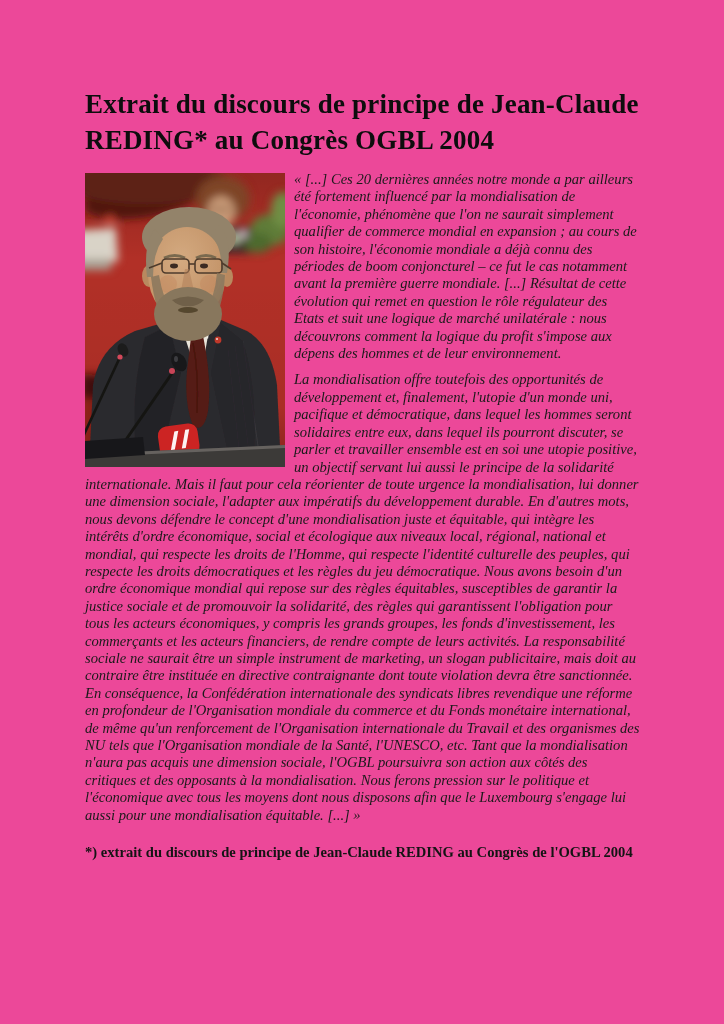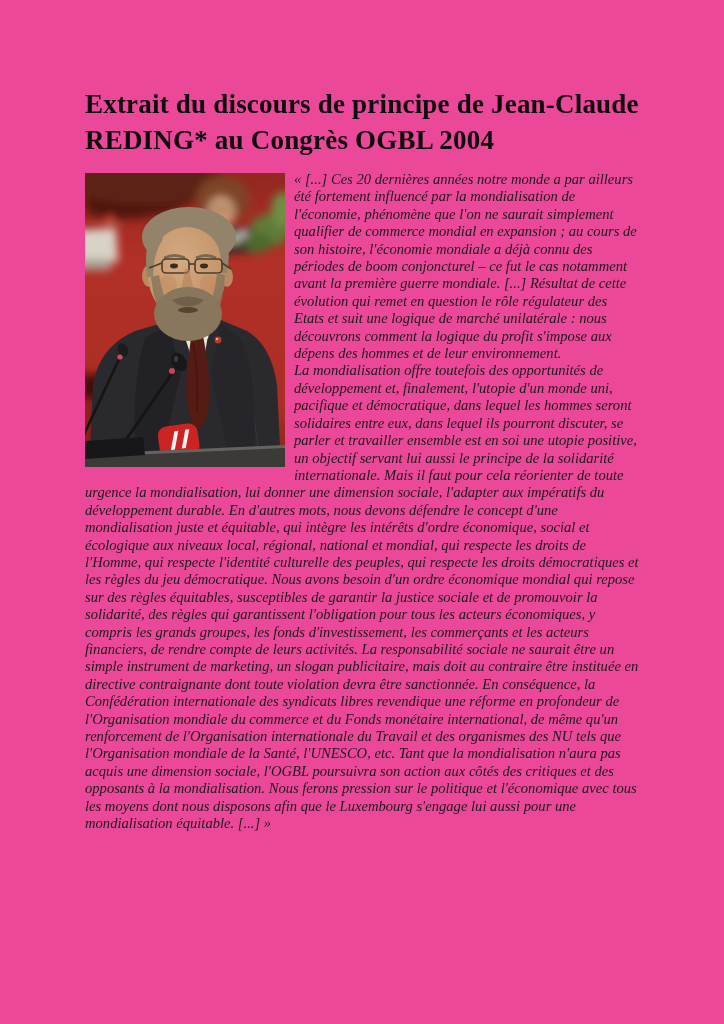--- a/index.html
+++ b/index.html
@@ -20,21 +20,21 @@
     font-weight:bold;
     color:#0d0d0d;
     letter-spacing:.2px;
   }
   .article{
     font-style:italic;
     font-size:14.6px;
     line-height:17.4px;
   }
   .article p{margin:0;}
-  .article p + p{}
+  .article p + p{margin-top:9px;}
   figure.photo{
     float:left;
     width:200px;height:294px;
     margin:2px 9px 8px 0;
     padding:0;
     line-height:0;
   }
   figure.photo svg{display:block;}
   p.footnote{
     clear:both;
@@ -179,14 +179,15 @@
           <path d="M0,268 L58,264 L60,282 L0,286 Z" fill="#17171a"></path>
         </g>
       </svg>
     </figure>
 
     <p>« [...] Ces 20 dernières années notre monde a par ailleurs été fortement influencé par la mondialisation de l'économie, phénomène que l'on ne saurait simplement qualifier de commerce mondial en expansion ; au cours de son histoire, l'économie mondiale a déjà connu des périodes de boom conjoncturel – ce fut le cas notamment avant la première guerre mondiale. [...] Résultat de cette évolution qui remet en question le rôle régulateur des Etats et suit une logique de marché unilatérale : nous découvrons comment la logique du profit s'impose aux dépens des hommes et de leur environnement.</p>
     <p>La mondialisation offre toutefois des opportunités de développement et, finalement, l'utopie d'un monde uni, pacifique et démocratique, dans lequel les hommes seront solidaires entre eux, dans lequel ils pourront discuter, se parler et travailler ensemble est en soi une utopie positive, un objectif servant lui aussi le principe de la solidarité internationale. Mais il faut pour cela réorienter de toute urgence la mondialisation, lui donner une dimension sociale, l'adapter aux impératifs du développement durable. En d'autres mots, nous devons défendre le concept d'une mondialisation juste et équitable, qui intègre les intérêts d'ordre économique, social et écologique aux niveaux local, régional, national et mondial, qui respecte les droits de l'Homme, qui respecte l'identité culturelle des peuples, qui respecte les droits démocratiques et les règles du jeu démocratique. Nous avons besoin d'un ordre économique mondial qui repose sur des règles équitables, susceptibles de garantir la justice sociale et de promouvoir la solidarité, des règles qui garantissent l'obligation pour tous les acteurs économiques, y compris les grands groupes, les fonds d'investissement, les commerçants et les acteurs financiers, de rendre compte de leurs activités. La responsabilité sociale ne saurait être un simple instrument de marketing, un slogan publicitaire, mais doit au contraire être instituée en directive contraignante dont toute violation devra être sanctionnée. En conséquence, la Confédération internationale des syndicats libres revendique une réforme en profondeur de l'Organisation mondiale du commerce et du Fonds monétaire international, de même qu'un renforcement de l'Organisation internationale du Travail et des organismes des NU tels que l'Organisation mondiale de la Santé, l'UNESCO, etc. Tant que la mondialisation n'aura pas acquis une dimension sociale, l'OGBL poursuivra son action aux côtés des critiques et des opposants à la mondialisation. Nous ferons pression sur le politique et l'économique avec tous les moyens dont nous disposons afin que le Luxembourg s'engage lui aussi pour une mondialisation équitable. [...] »</p>
 
   </div>
 
+  <p class="footnote">*) extrait du discours de principe de Jean-Claude REDING au Congrès de l'OGBL 2004</p>
 
 </div>
 
 </body></html>

